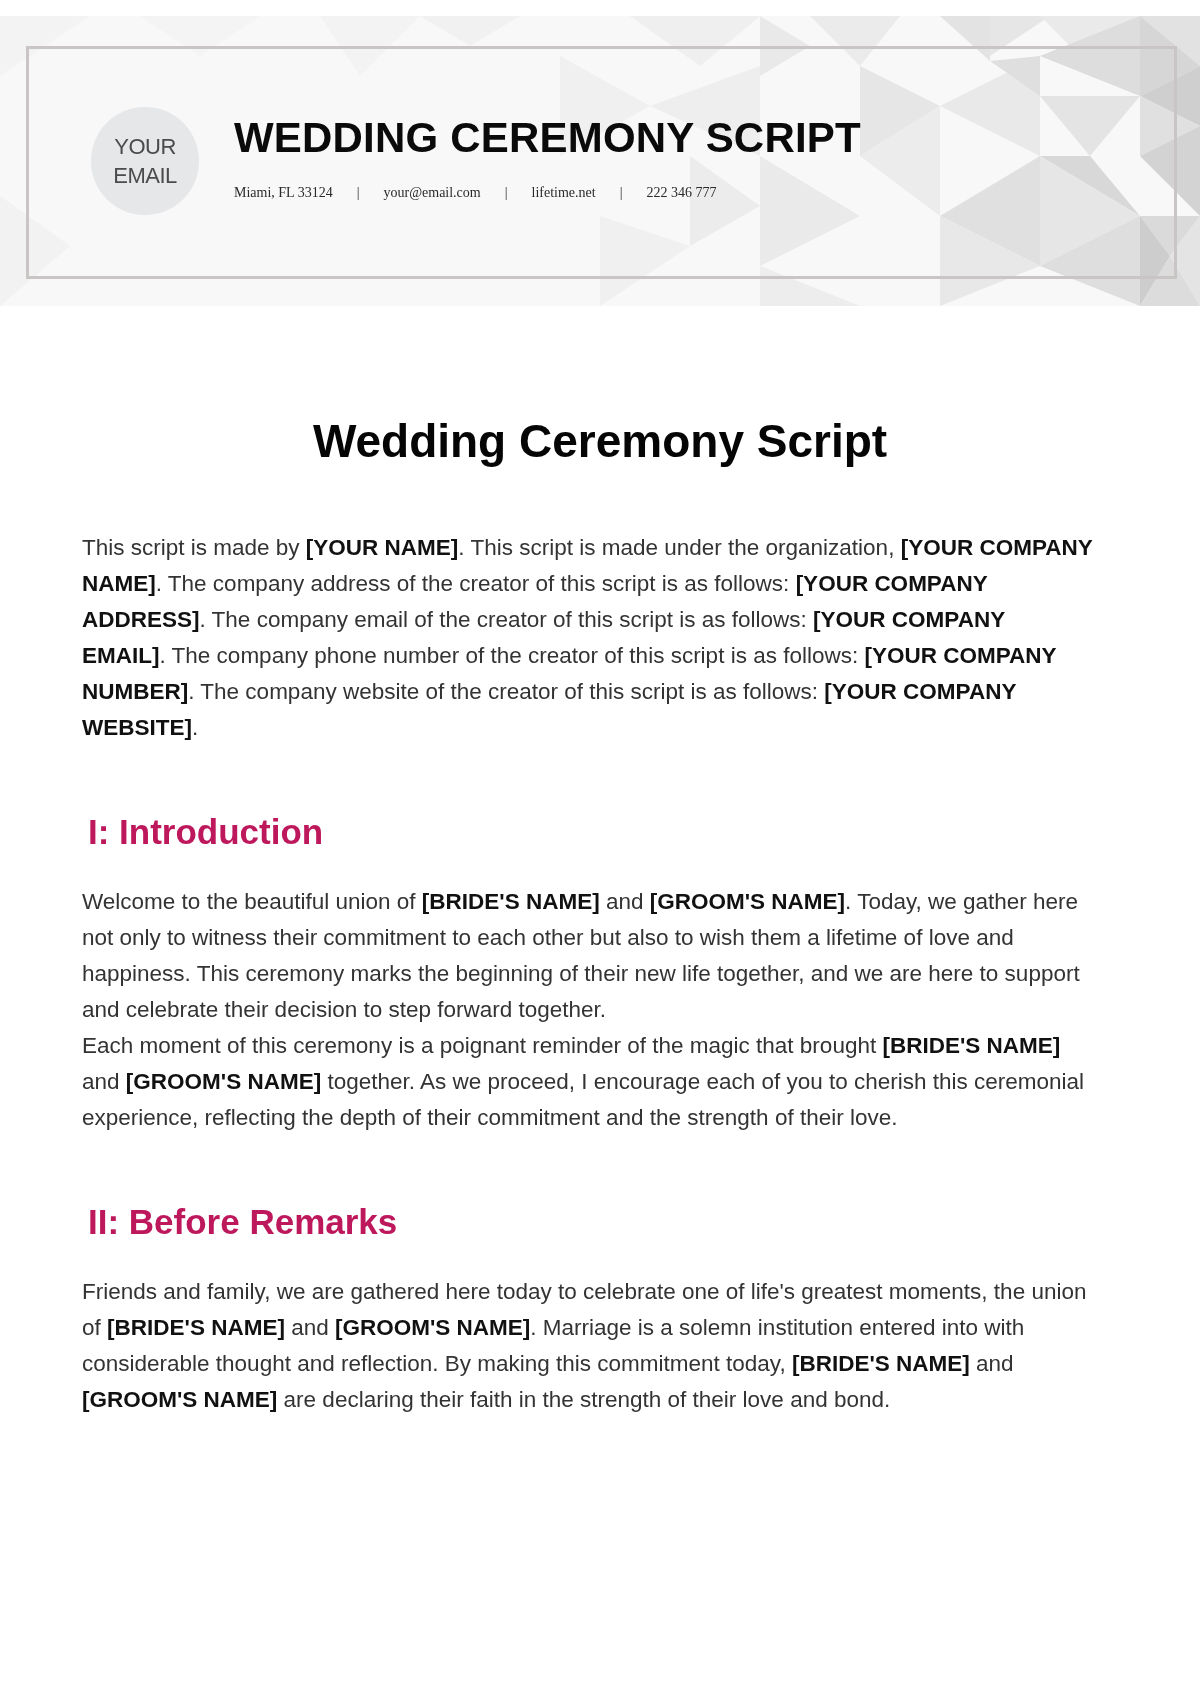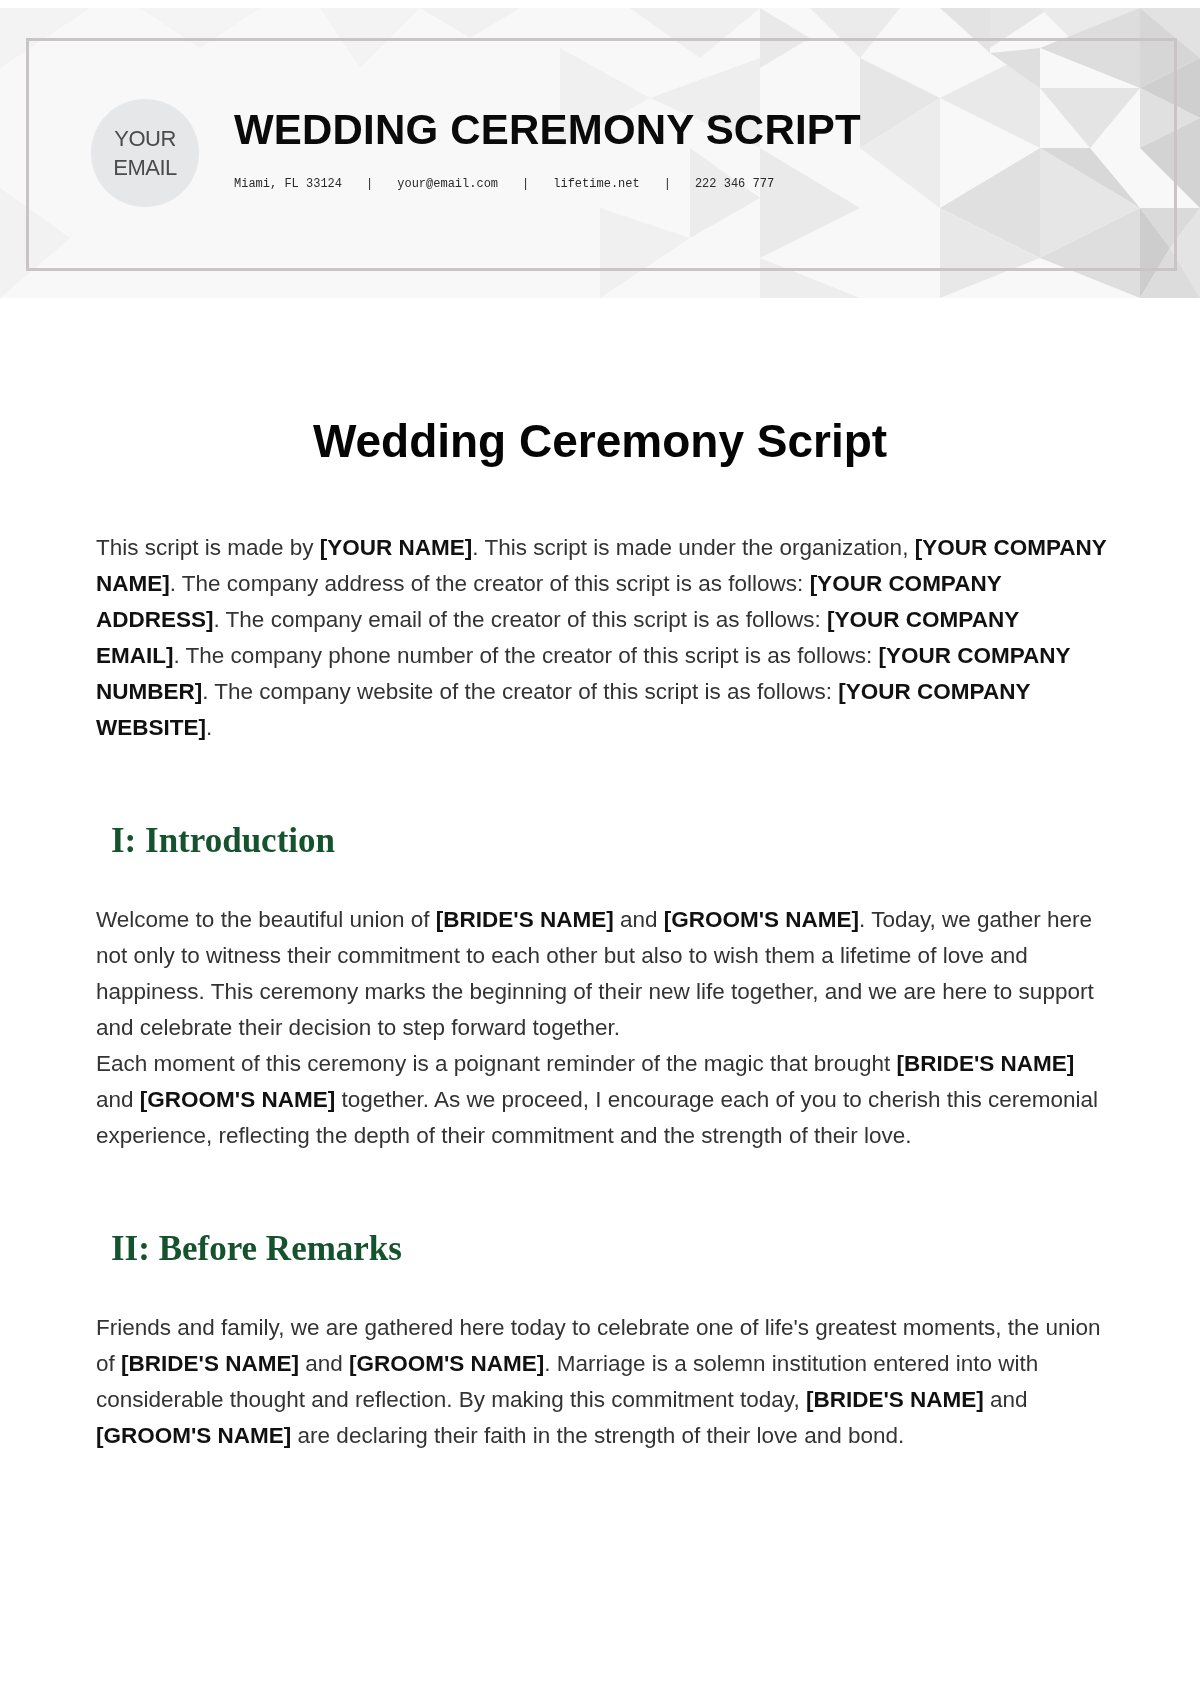--- a/index.html
+++ b/index.html
@@ -10,21 +10,21 @@
   body {
     width: 1200px;
     height: 1700px;
     overflow: hidden;
     position: relative;
     font-family: "Liberation Sans", "DejaVu Sans", sans-serif;
     color: #2e2e2e;
   }
   .header-band {
     position: absolute;
-    left: 0; top: 8px;
+    left: 0; top: 16px;
     width: 1200px; height: 290px;
     overflow: hidden;
     background: #14b8a6;
   }
   .header-band svg.pattern {
     position: absolute;
     left: 0; top: 0;
     width: 1200px; height: 290px;
   }
   .header-frame {
@@ -61,22 +61,22 @@
     font-size: 42px;
     line-height: 48px;
     color: #0a0a0a;
     letter-spacing: 0.2px;
     margin: 0;
     white-space: nowrap;
   }
   .contact-line {
     position: absolute;
     left: 234px; top: 169px;
-    font-family: Liberation Mono, monospace;
-    font-size: 12px;
+    font-family: Liberation Serif, serif;
+    font-size: 14px;
     color: #2a2a2a;
     white-space: nowrap;
     display: flex;
     align-items: center;
   }
   .contact-line .sep {
     display: inline-block;
     margin: 0 24px;
     color: #2a2a2a;
   }
@@ -87,42 +87,42 @@
     text-align: center;
     font-family: "Liberation Sans", sans-serif;
     font-weight: bold;
     font-size: 46px;
     line-height: 54px;
     color: #050505;
     margin: 0;
   }
   .content {
     position: absolute;
-    left: 96px;
+    left: 82px;
     top: 530px;
     width: 1012px;
   }
   p.body-para {
     margin: 0;
     font-family: "Liberation Sans", sans-serif;
     font-size: 22.5px;
     line-height: 36px;
     color: #333333;
   }
   p.body-para b {
     color: #111111;
     font-weight: bold;
   }
   h2.section-heading {
-    margin: 15px;
-    font-family: Liberation Serif, serif;
+    margin: 6px;
+    font-family: Liberation Sans, sans-serif;
     font-weight: bold;
     font-size: 35px;
     line-height: 44px;
-    color: #14532d;
+    color: #be185d;
   }
   .gap-lg { height: 58px; }
   .gap-md { height: 24px; }
 </style>
 </head>
 <body>
 
 <div class="header-band">
   <svg class="pattern" viewBox="0 0 1200 290" preserveAspectRatio="none">
     <rect x="0" y="0" width="1200" height="290" fill="#f8f8f8"></rect>

